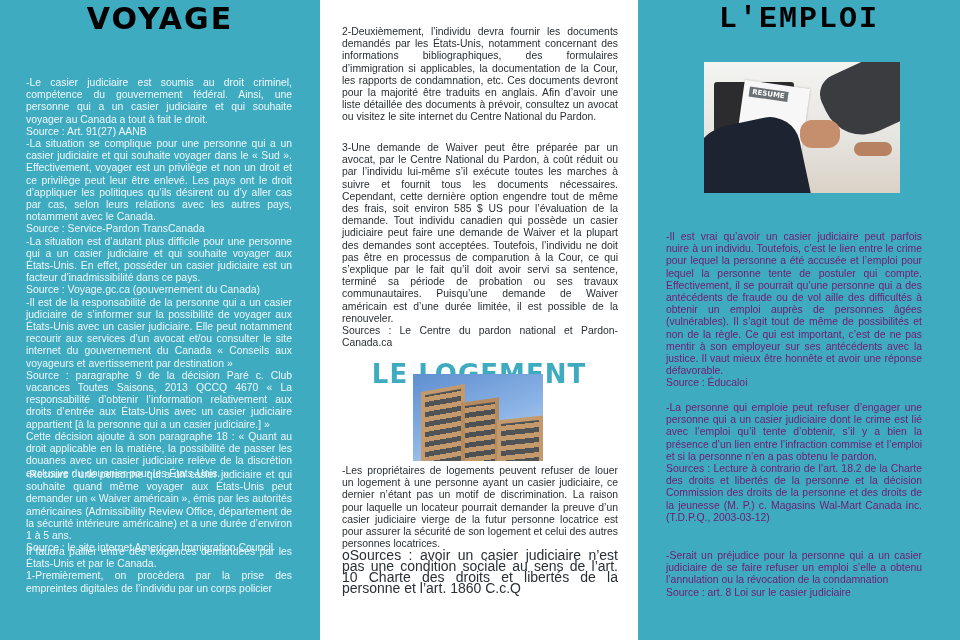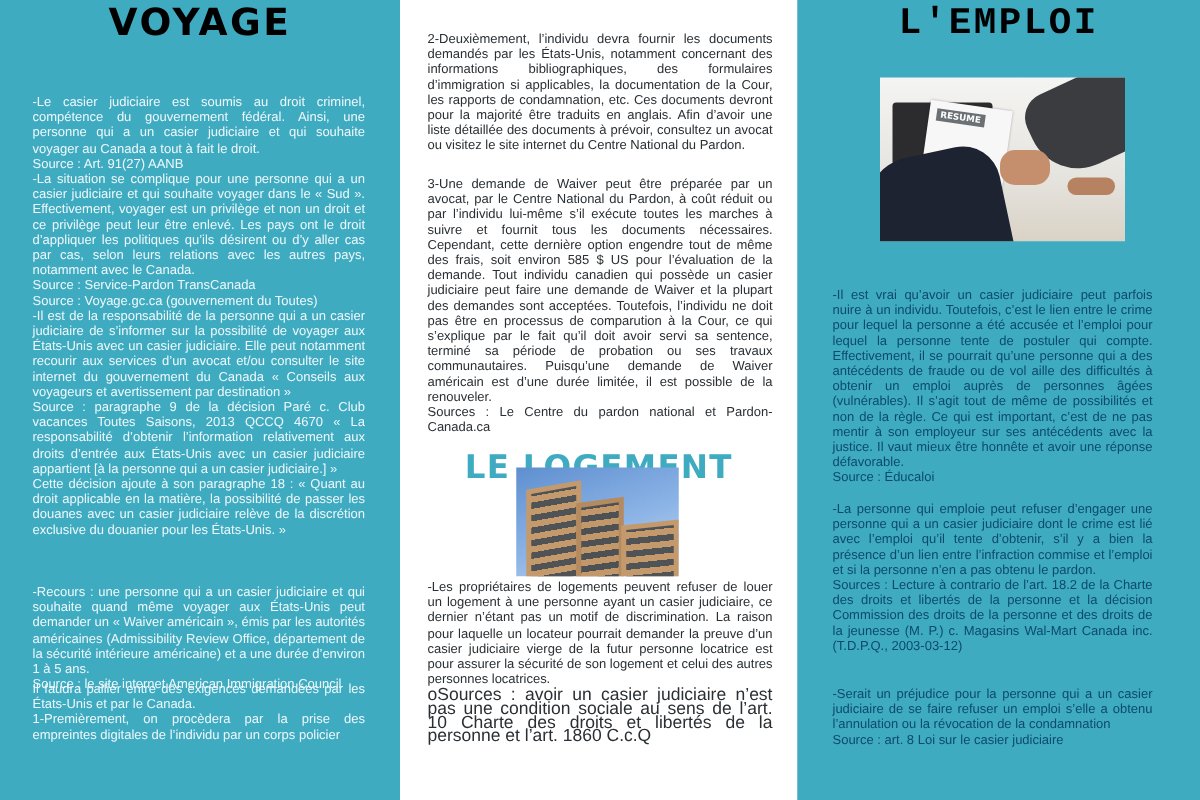--- a/index.html
+++ b/index.html
@@ -73,21 +73,22 @@
 </head>
 <body>
 
 <section class="panel panel-left">
   <h1 class="title title-left title-dark">VOYAGE</h1>
   <div class="text lt">
     <p>-Le casier judiciaire est soumis au droit criminel, compétence du gouvernement fédéral. Ainsi, une personne qui a un casier judiciaire et qui souhaite voyager au Canada a tout à fait le droit.</p>
     <p>Source : Art. 91(27) AANB</p>
     <p>-La situation se complique pour une personne qui a un casier judiciaire et qui souhaite voyager dans le « Sud ». Effectivement, voyager est un privilège et non un droit et ce privilège peut leur être enlevé. Les pays ont le droit d’appliquer les politiques qu’ils désirent ou d’y aller cas par cas, selon leurs relations avec les autres pays, notamment avec le Canada.</p>
     <p>Source : Service-Pardon TransCanada</p>
-    <p>Source : Voyage.gc.ca (gouvernement du Toutes)</p>
+    <p>-La situation est d’autant plus difficile pour une personne qui a un casier judiciaire et qui souhaite voyager aux États-Unis. En effet, posséder un casier judiciaire est un facteur d’inadmissibilité dans ce pays.</p>
+    <p>Source : Voyage.gc.ca (gouvernement du Canada)</p>
     <p>-Il est de la responsabilité de la personne qui a un casier judiciaire de s’informer sur la possibilité de voyager aux États-Unis avec un casier judiciaire. Elle peut notamment recourir aux services d’un avocat et/ou consulter le site internet du gouvernement du Canada « Conseils aux voyageurs et avertissement par destination »</p>
     <p>Source : paragraphe 9 de la décision Paré c. Club vacances Toutes Saisons, 2013 QCCQ 4670 « La responsabilité d’obtenir l’information relativement aux droits d’entrée aux États-Unis avec un casier judiciaire appartient [à la personne qui a un casier judiciaire.] »</p>
     <p>Cette décision ajoute à son paragraphe 18 : « Quant au droit applicable en la matière, la possibilité de passer les douanes avec un casier judiciaire relève de la discrétion exclusive du douanier pour les États-Unis. »</p>
   </div>
   <div class="text lt2">
     <p>-Recours : une personne qui a un casier judiciaire et qui souhaite quand même voyager aux États-Unis peut demander un « Waiver américain », émis par les autorités américaines (Admissibility Review Office, département de la sécurité intérieure américaine) et a une durée d’environ 1 à 5 ans.</p>
     <p>Source : le site internet American Immigration Council</p>
   </div>
   <div class="text lt3">
     <p>Il faudra pallier entre des exigences demandées par les États-Unis et par le Canada.</p>
@@ -119,21 +120,21 @@
   <h1 class="title title-right title-dark">L'EMPLOI</h1>
 </section>
 <div class="img-handshake">
   <div class="hs-laptop"></div>
   <div class="hs-paper"></div>
   <div class="hs-arm-right"></div>
   <div class="hs-arm-left"></div>
   <div class="hs-hands"></div>
   <div class="hs-hand2"></div>
 </div>
-<div class="panel" style="left:638px;width:322px;top:0;height:640px;pointer-events:none;color:#0c4a6e;">
+<div class="panel" style="left:638px;width:322px;top:0;height:640px;pointer-events:none;color:#701a75;">
   <div class="text rt">
     <p>-Il est vrai qu’avoir un casier judiciaire peut parfois nuire à un individu. Toutefois, c’est le lien entre le crime pour lequel la personne a été accusée et l’emploi pour lequel la personne tente de postuler qui compte. Effectivement, il se pourrait qu’une personne qui a des antécédents de fraude ou de vol aille des difficultés à obtenir un emploi auprès de personnes âgées (vulnérables). Il s’agit tout de même de possibilités et non de la règle. Ce qui est important, c’est de ne pas mentir à son employeur sur ses antécédents avec la justice. Il vaut mieux être honnête et avoir une réponse défavorable.</p>
     <p>Source : Éducaloi</p>
   </div>
   <div class="text rt2">
     <p>-La personne qui emploie peut refuser d’engager une personne qui a un casier judiciaire dont le crime est lié avec l’emploi qu’il tente d’obtenir, s’il y a bien la présence d’un lien entre l’infraction commise et l’emploi et si la personne n’en a pas obtenu le pardon.</p>
     <p>Sources : Lecture à contrario de l’art. 18.2 de la Charte des droits et libertés de la personne et la décision Commission des droits de la personne et des droits de la jeunesse (M. P.) c. Magasins Wal-Mart Canada inc. (T.D.P.Q., 2003-03-12)</p>
   </div>
   <div class="text rt3">
     <p>-Serait un préjudice pour la personne qui a un casier judiciaire de se faire refuser un emploi s’elle a obtenu l’annulation ou la révocation de la condamnation</p>

